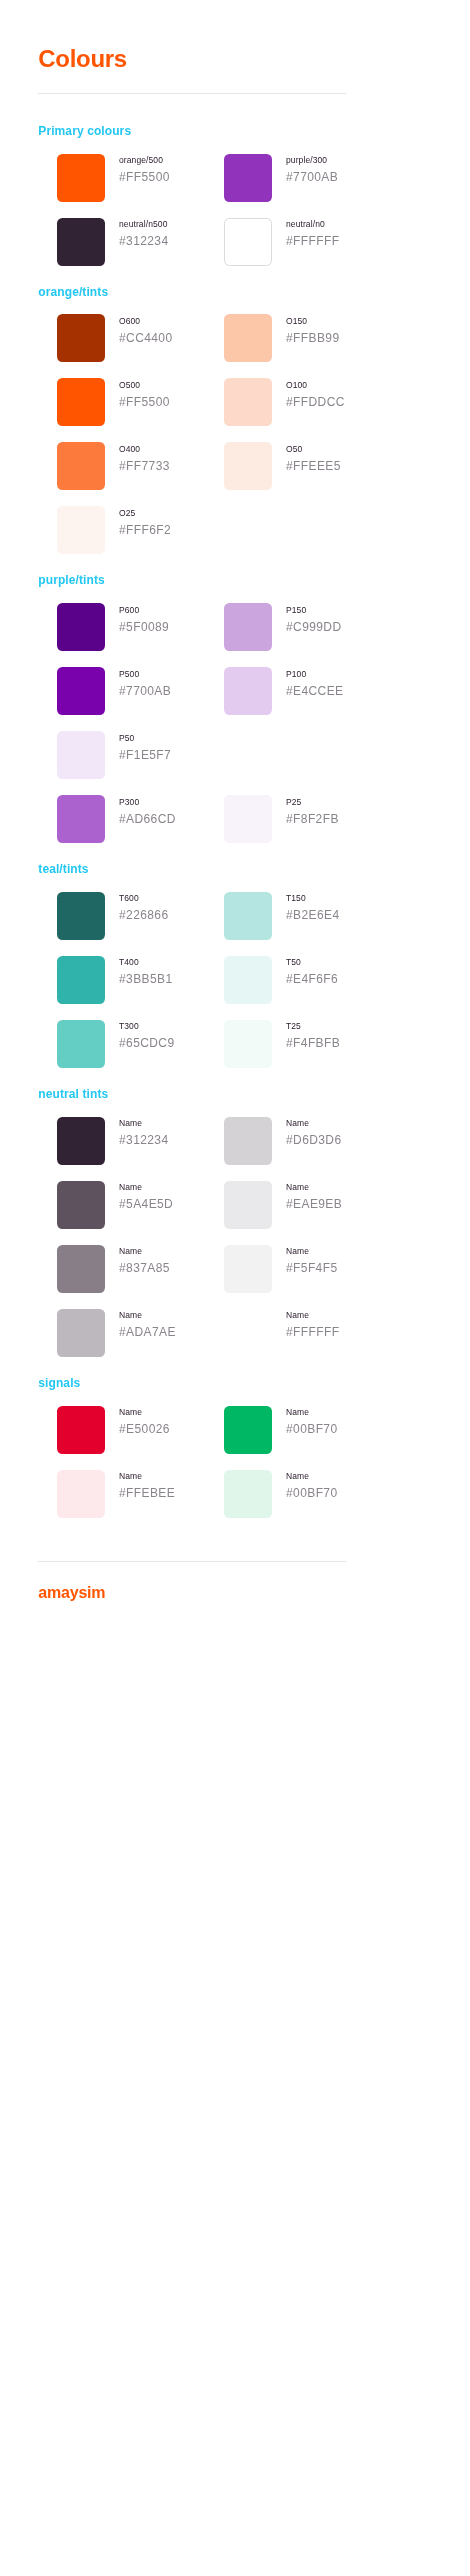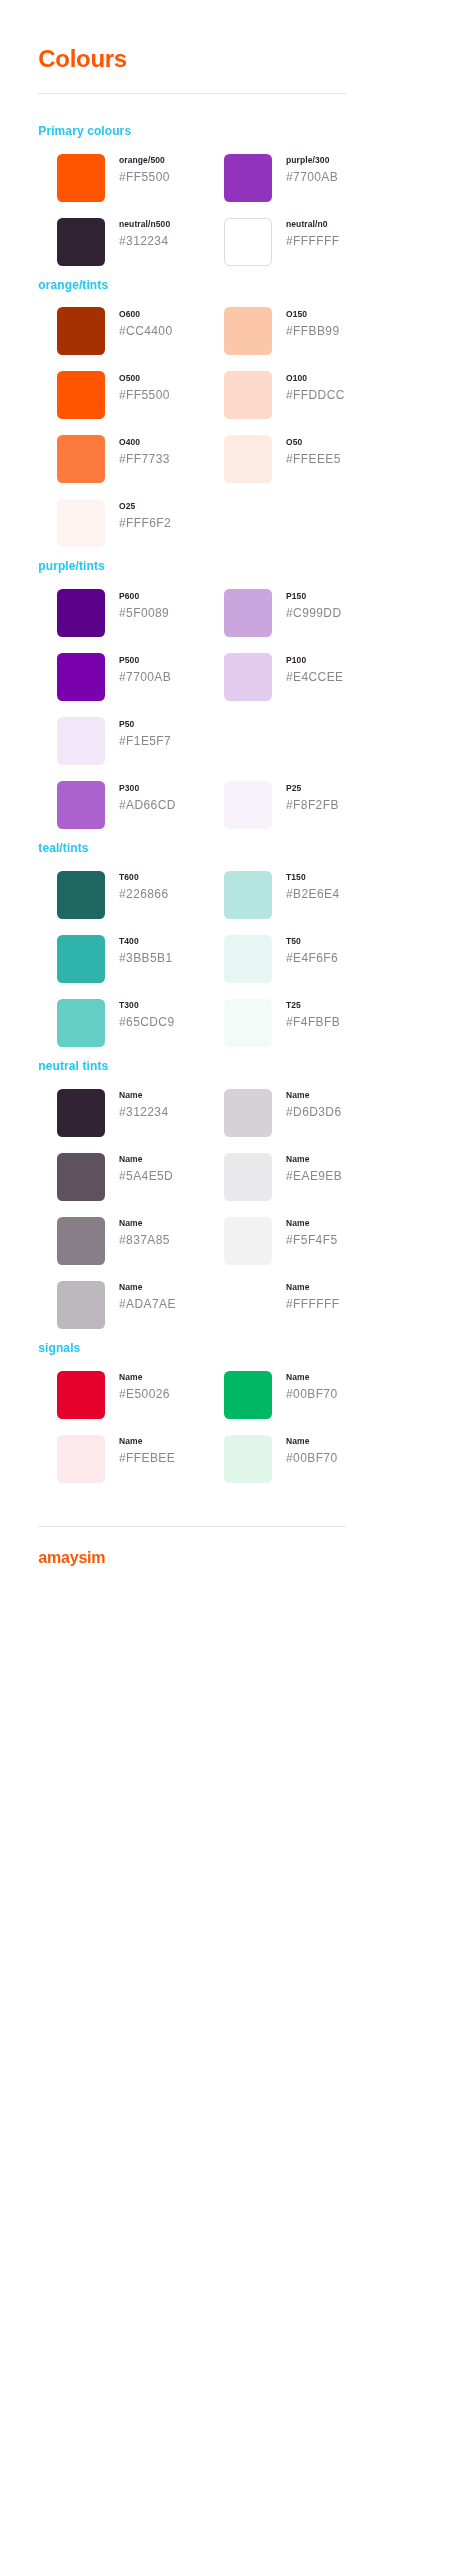--- a/index.html
+++ b/index.html
@@ -36,21 +36,21 @@
     margin: 0 0 0 9.3px;
   }
   .title-rule {
     margin: 20px 9.3px 0 9.3px;
     height: 0.8px;
     background: #E6E4E6;
   }
 
   
   .section {
-    margin-top: 14px;
+    margin-top: 21px;
   }
   .section:first-of-type {
     margin-top: 32px;
   }
   .section-title {
     font-size: 12px;
     line-height: 10.8px;
     font-weight: 700;
     color: #22C7F2;
     margin: 0 0 0 9.3px;
@@ -91,21 +91,21 @@
     border: none;
   }
   .swatch-meta {
     margin-left: 14px;
     padding-top: 1.5px;
     min-width: 0;
   }
   .swatch-name {
     font-size: 8.5px;
     line-height: 11.6px;
-    font-weight: 700;
+    font-weight: 400;
     color: #2E2030;
     letter-spacing: 0.1px;
     white-space: nowrap;
   }
   .swatch-hex {
     margin-top: 5.4px;
     font-size: 12px;
     line-height: 10px;
     font-weight: 400;
     color: #8A848C;

